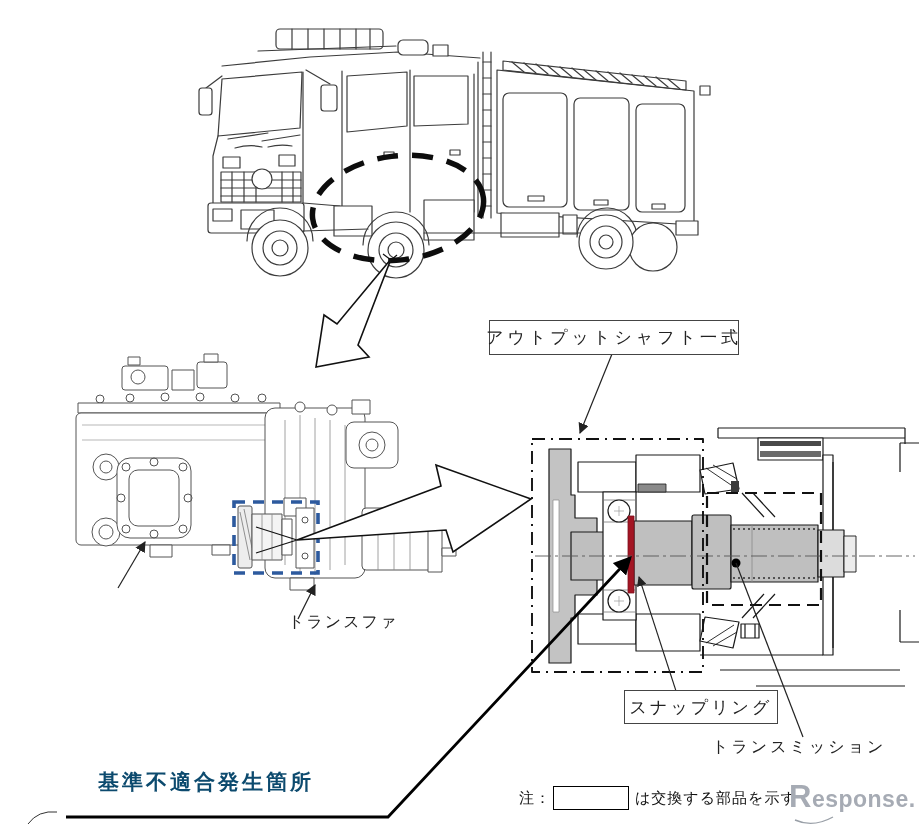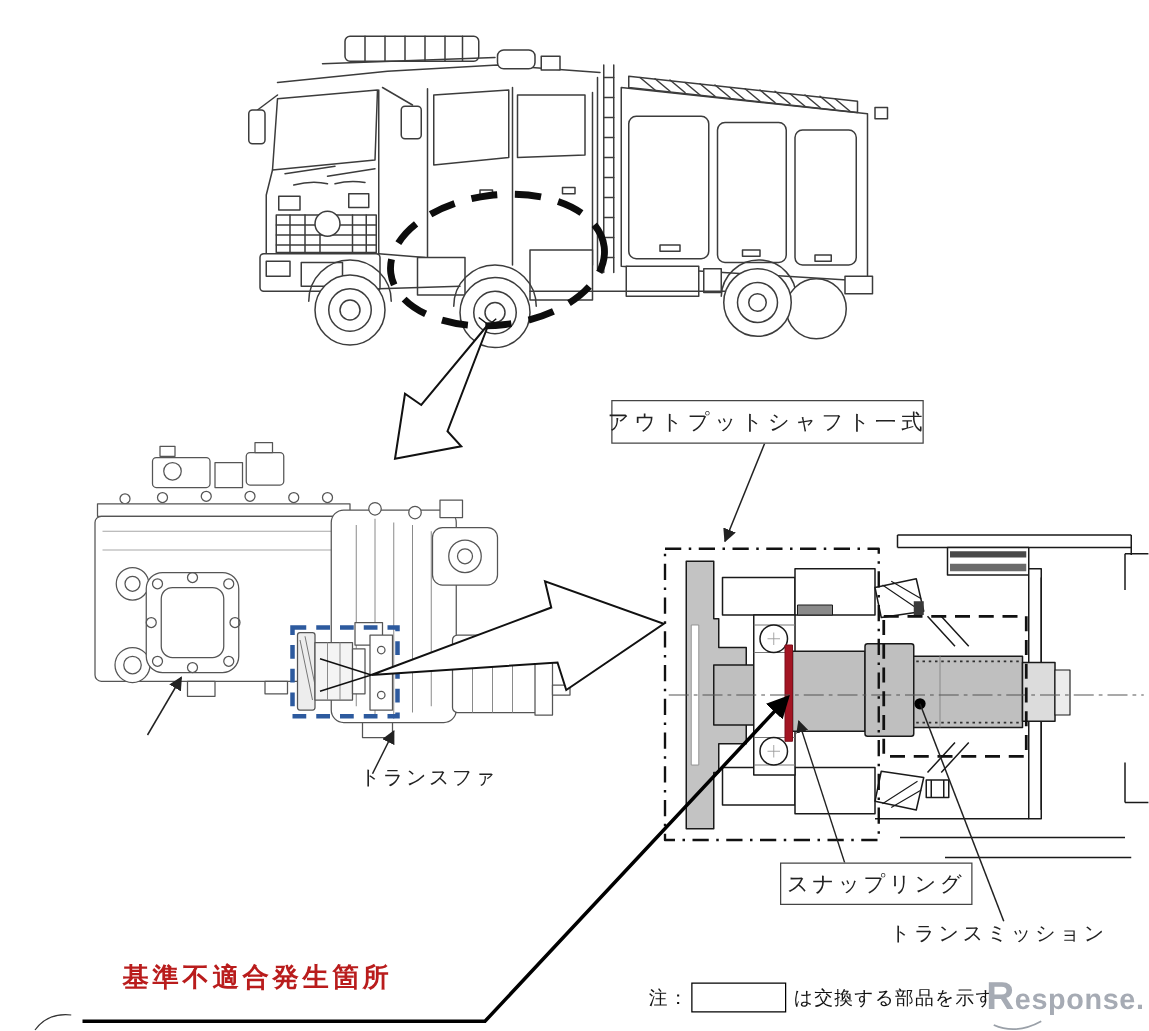--- a/index.html
+++ b/index.html
@@ -6,21 +6,21 @@
   #page{position:relative;width:919px;height:825px;background:#fff;overflow:hidden;
         font-family:"Liberation Serif","DejaVu Serif",serif;color:#111;}
   #art{position:absolute;left:0;top:0;}
   .lbl{position:absolute;white-space:nowrap;color:#222;}
   .boxed{border:1.6px solid #444;background:#fff;display:flex;align-items:center;justify-content:center;}
   .lbl-assembly{left:489px;top:320px;width:248px;height:33px;font-size:17px;letter-spacing:4px;}
   .lbl-transmission{left:36px;top:584px;font-size:16px;letter-spacing:2px;}
   .lbl-transfer{left:242px;top:612px;font-size:16px;letter-spacing:2px;margin-left:46px;}
   .lbl-snapring{left:624px;top:690px;width:152px;height:32px;font-size:17px;letter-spacing:3px;}
   .lbl-outputshaft{left:712px;top:737px;font-size:16px;letter-spacing:3px;}
-  .lbl-defect{left:98px;top:768px;font-size:21px;font-weight:700;letter-spacing:3px;color:#b91c1c;}
+  .lbl-defect{left:98px;top:768px;font-size:21px;font-weight:700;letter-spacing:3px;color:#0c4a6e;}
   .note{position:absolute;left:519px;top:786px;font-size:15px;letter-spacing:1px;display:flex;align-items:center;}
   .note-box{display:inline-block;width:74px;height:22px;border:1.6px solid #000;background:#fff;margin:0 6px 0 2px;}
   .watermark{position:absolute;left:789px;top:781px;font-family:"Liberation Sans","DejaVu Sans",sans-serif;
              color:#a6abb4;font-weight:600;letter-spacing:0.5px;}
   .watermark .wr{font-size:31px;line-height:1;}
   .watermark .wrest{font-size:23px;line-height:1;}
 </style>
 </head>
 <body>
 

